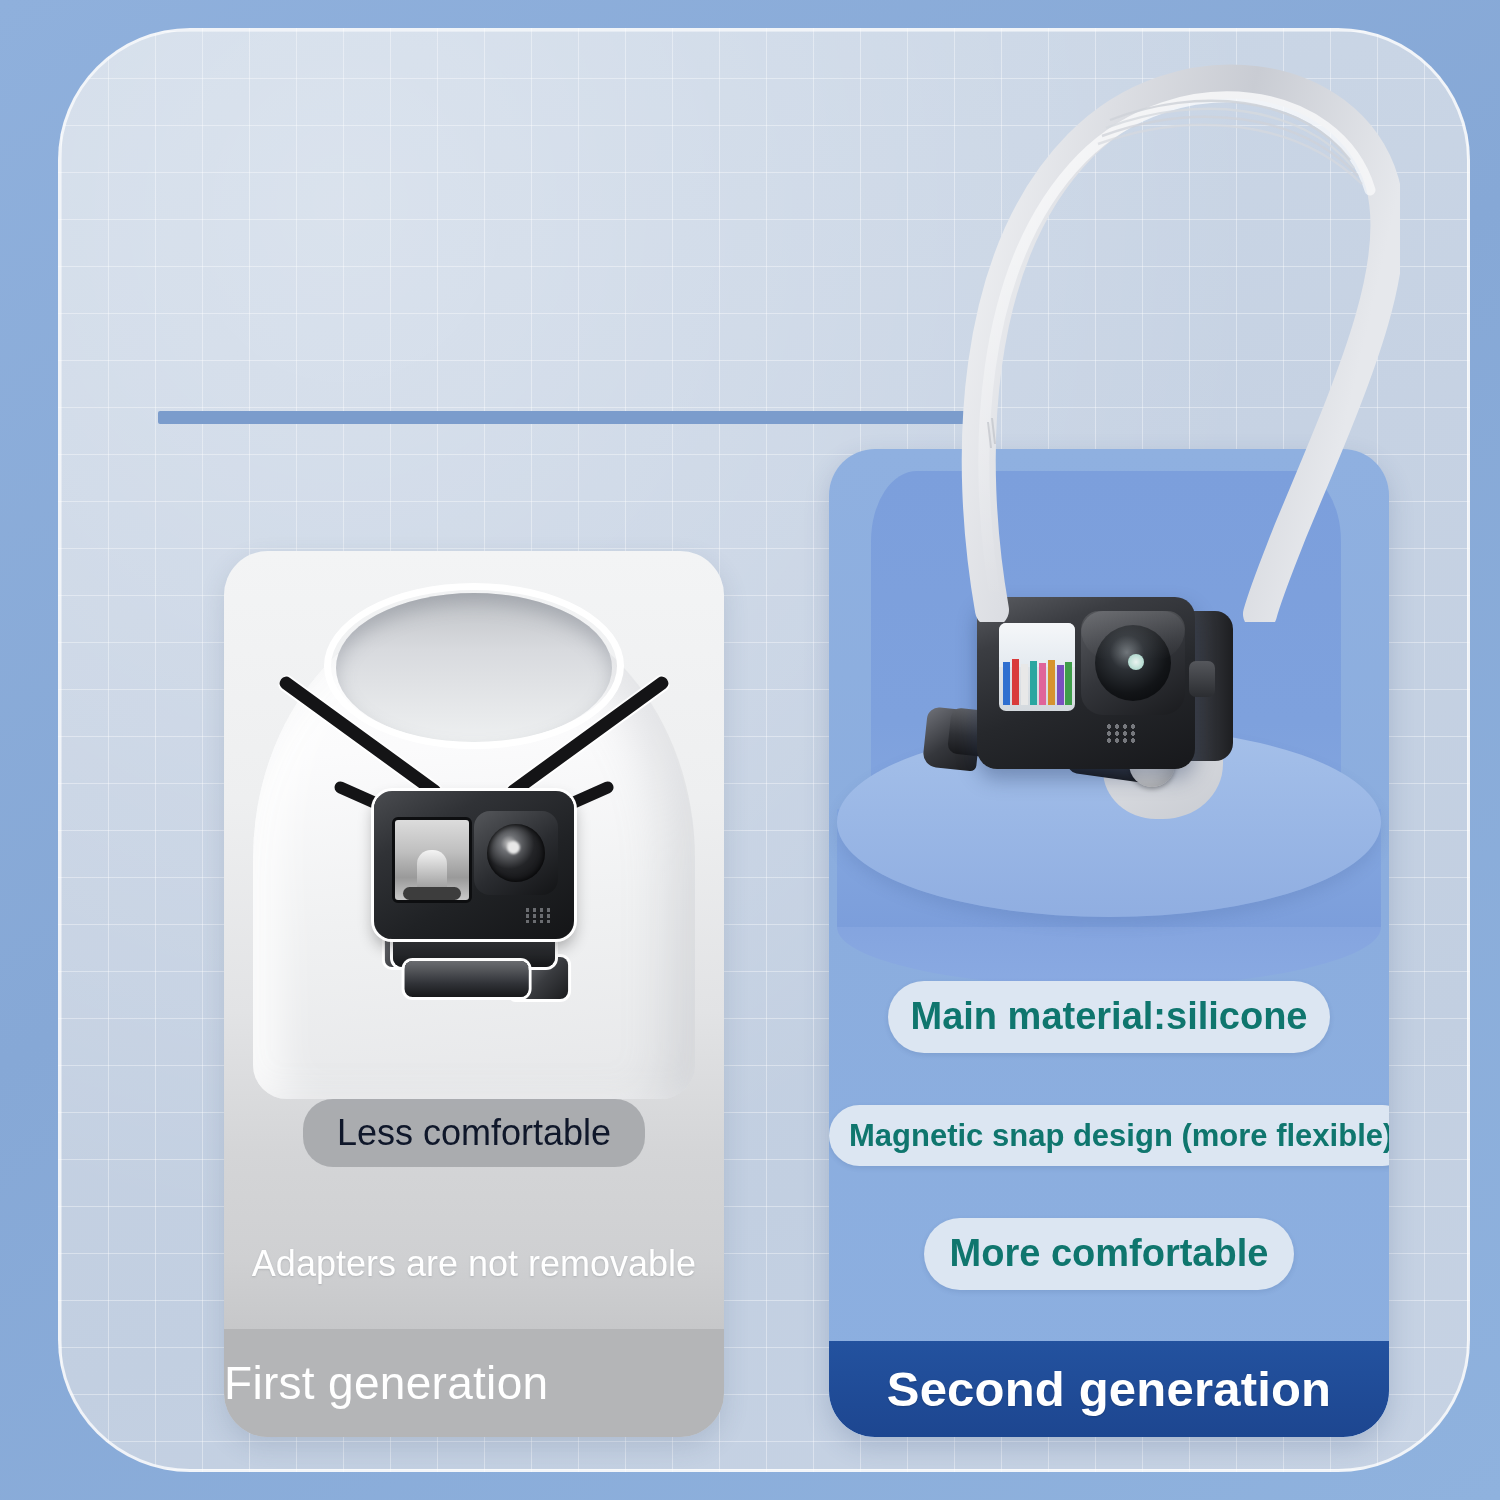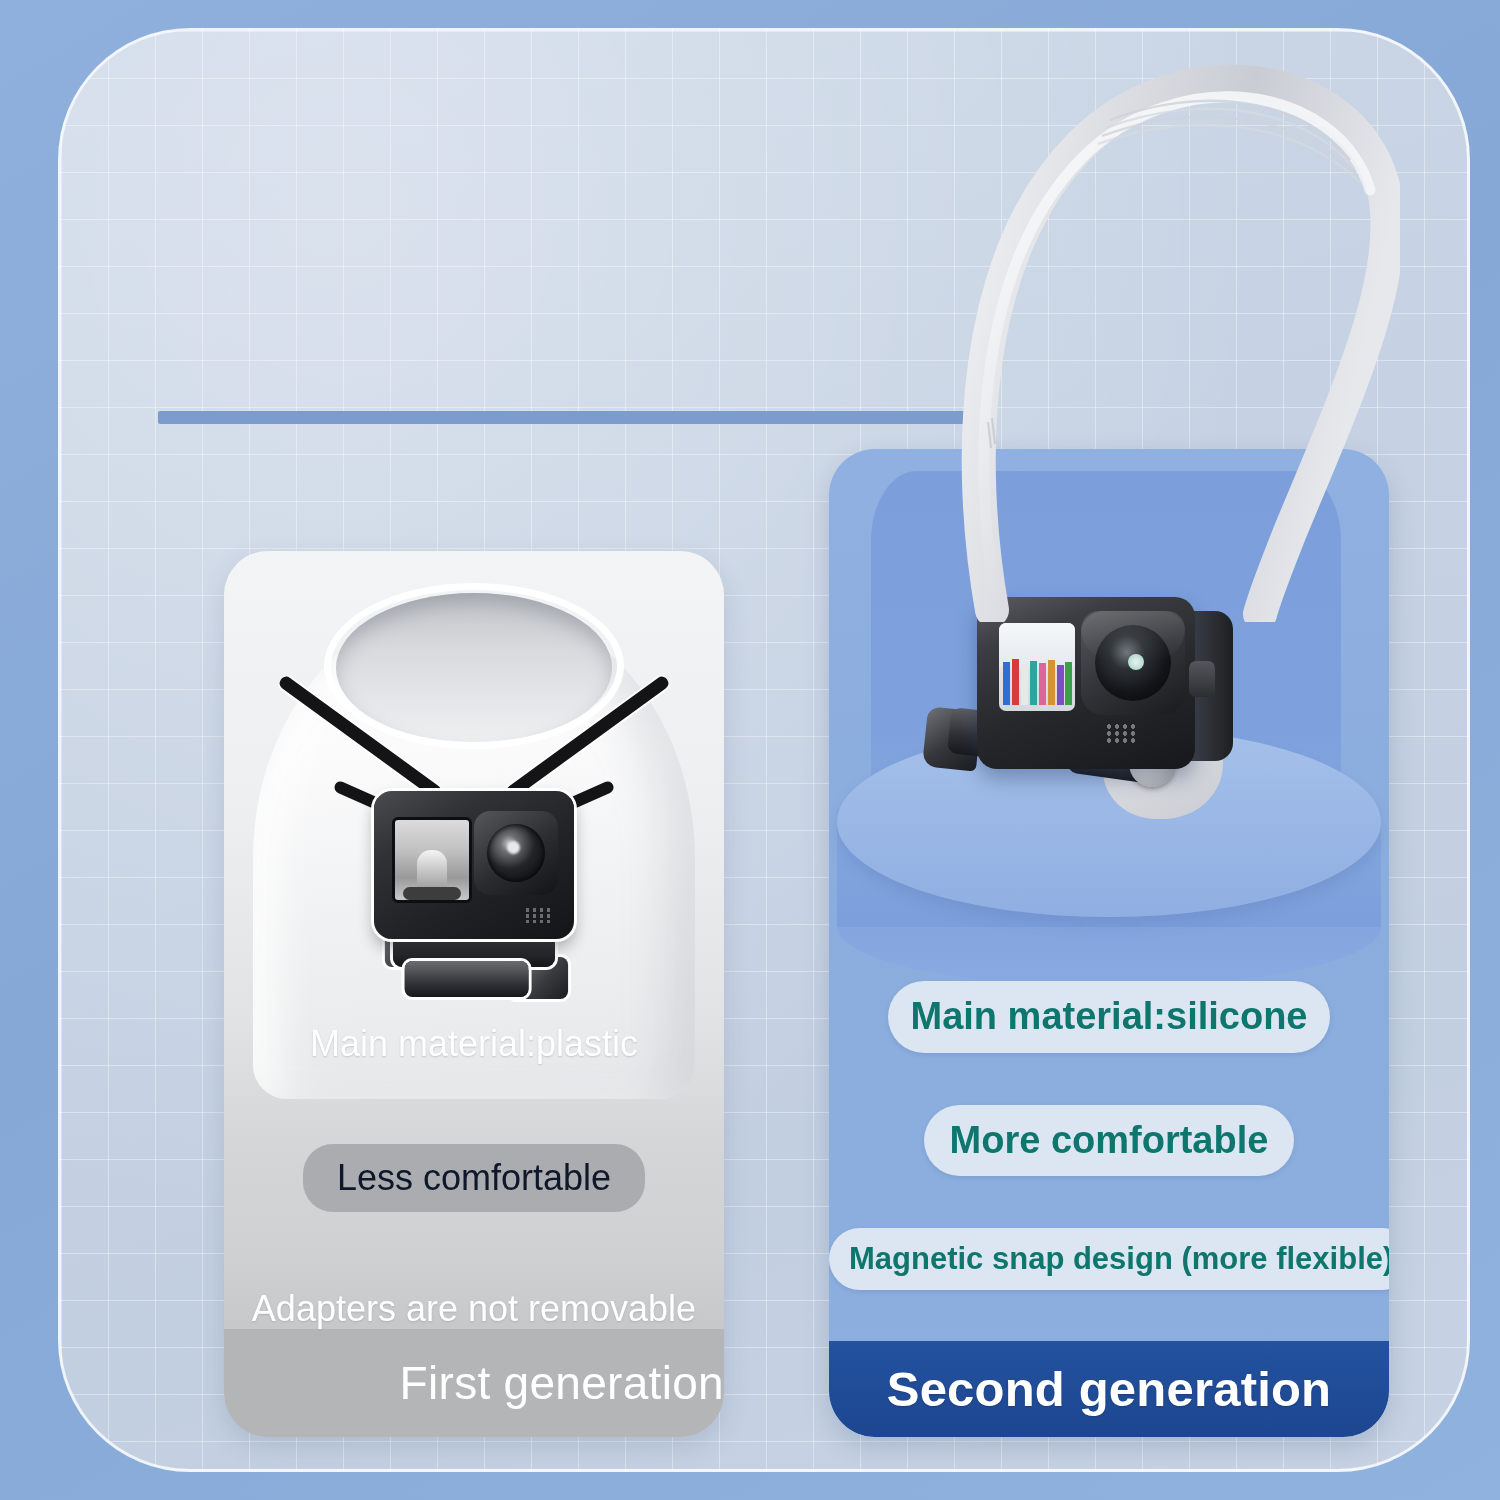--- a/index.html
+++ b/index.html
@@ -180,21 +180,21 @@
   .lt-sp1{height:78px;}
   .lt-sp2{height:74px;}
   .lt-pill{
     display:inline-block;padding:13px 34px;border-radius:30px;
     background:rgba(168,170,173,.95);
     color:#0f172a;font-size:36px;
   }
   .card-left-footer{
     position:absolute;left:0;right:0;bottom:0;height:108px;
     background:#b4b5b7;
-    display:flex;align-items:center;justify-content:flex-end;
+    display:flex;align-items:center;justify-content:flex-start;
     border-radius:0 0 44px 44px;
   }
   .card-left-footer span{
     color:#ffffff;font-size:46px;font-weight:400;letter-spacing:.3px;
   }
 
   
   .card-right{
     position:absolute;left:768px;top:418px;width:560px;height:988px;
     border-radius:46px;overflow:hidden;
@@ -378,21 +378,20 @@
           <div class="cam1-lens">
             <div class="cam1-lens-in">
               <div class="cam1-lens-glint"></div>
             </div>
           </div>
           <div class="cam1-grille"></div>
         </div>
       </div>
 
       <div class="left-texts">
-        <div class="lt-item">Main material:plastic</div>
         <div class="lt-sp1"></div>
         <div>
           <span class="lt-pill">Less comfortable</span>
         </div>
         <div class="lt-sp2"></div>
         <div class="lt-item">Adapters are not removable</div>
       </div>
 
       <div class="card-left-footer">
         <span>First generation</span>
@@ -425,24 +424,24 @@
         </div>
         <div class="cam2-lens-sheen"></div>
         <div class="cam2-grille"></div>
       </div>
 
       <div class="right-texts">
         <div>
           <span class="rt-pill rt-1">Main material:silicone</span>
         </div>
         <div>
+          <span class="rt-pill rt-3">Magnetic snap design (more flexible)</span>
+        </div>
+        <div>
           <span class="rt-pill rt-2">More comfortable</span>
-        </div>
-        <div>
-          <span class="rt-pill rt-3">Magnetic snap design (more flexible)</span>
         </div>
       </div>
 
       <div class="card-right-footer">
         <span>Second generation</span>
       </div>
     </div>
 
     <div class="hl-underline"></div>
   </div>

